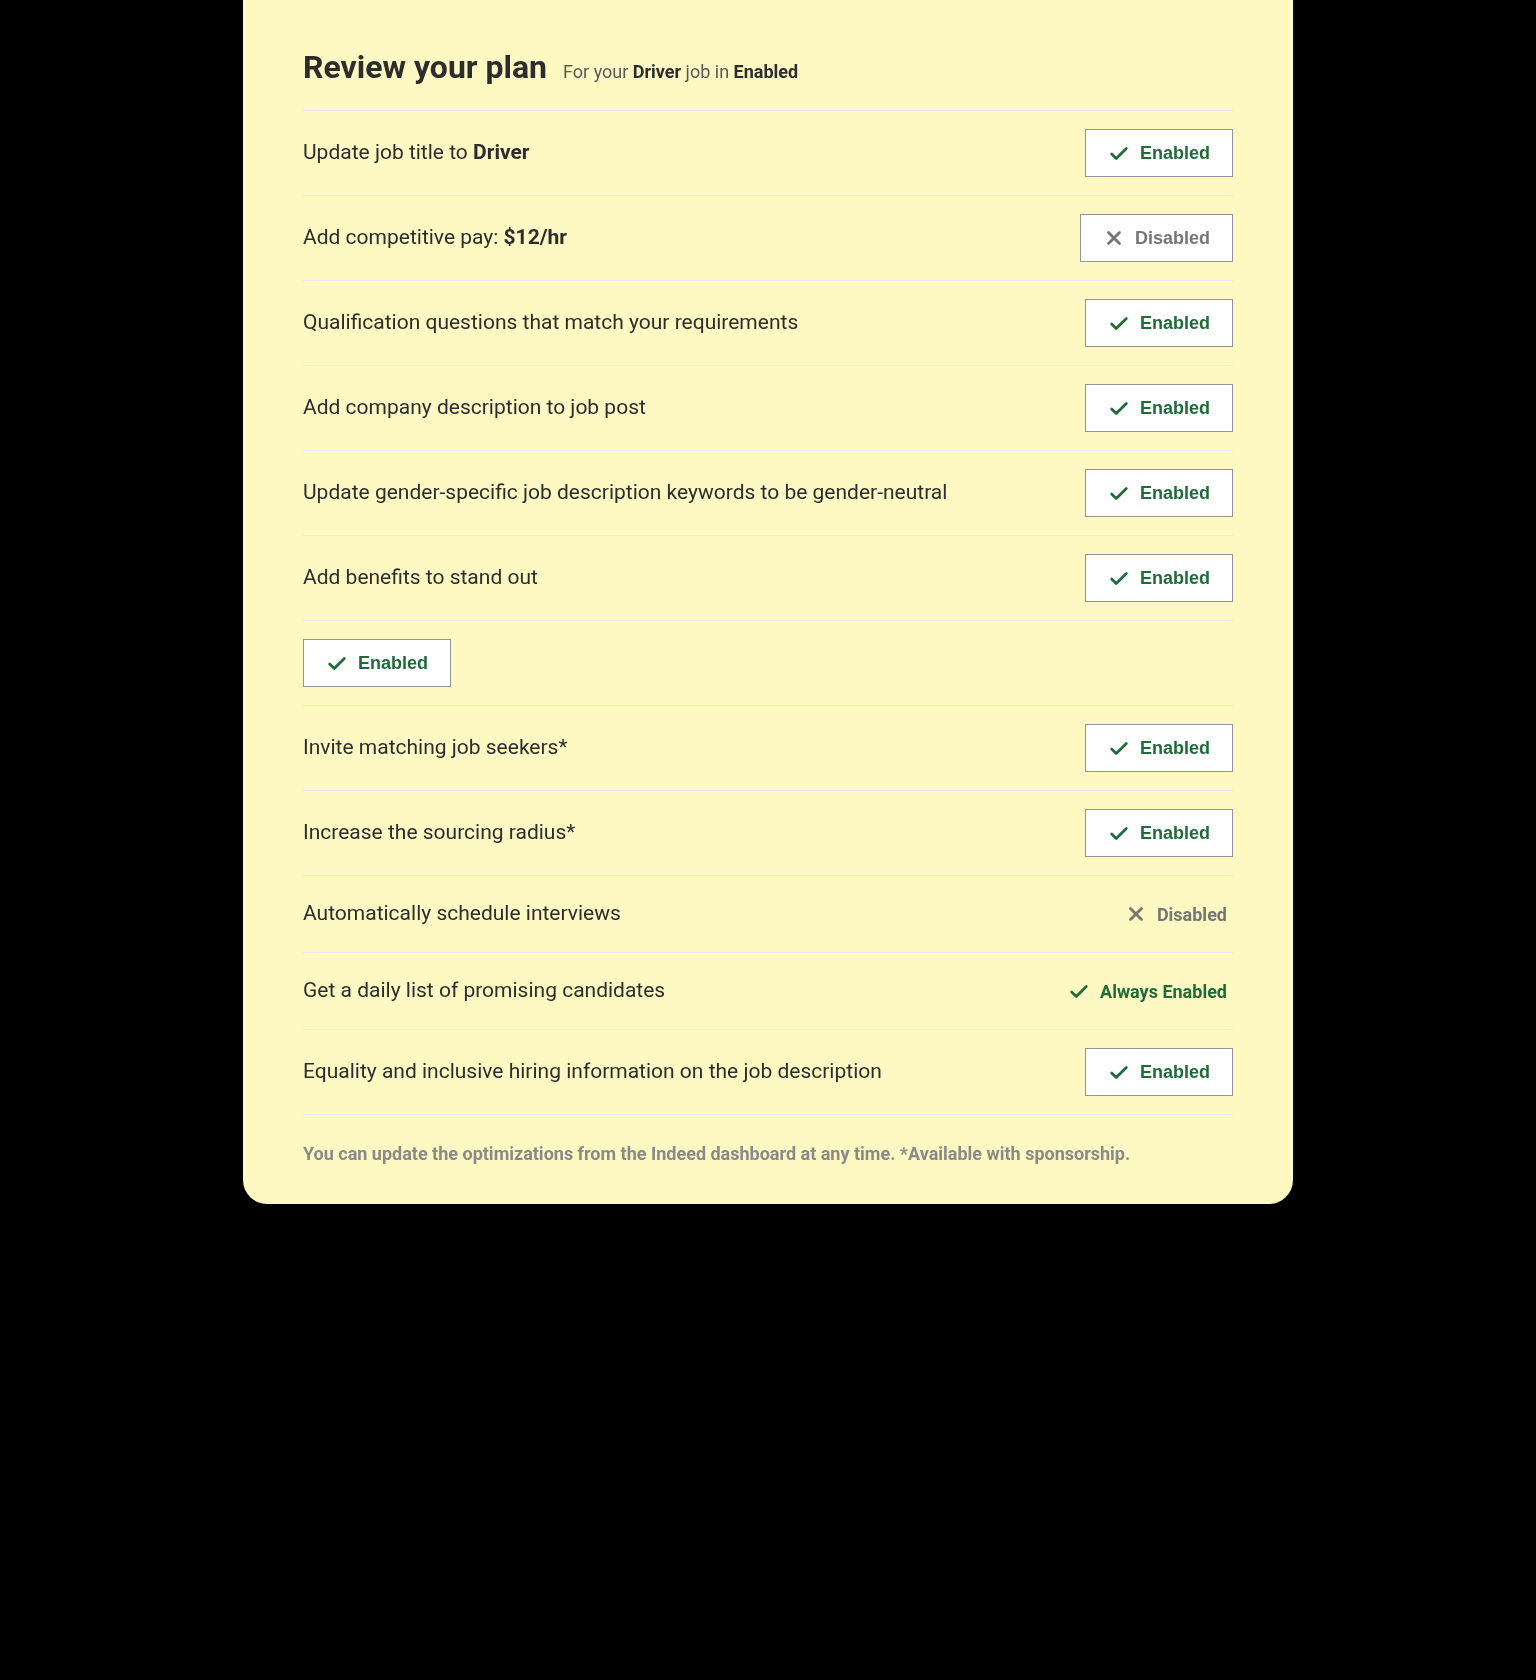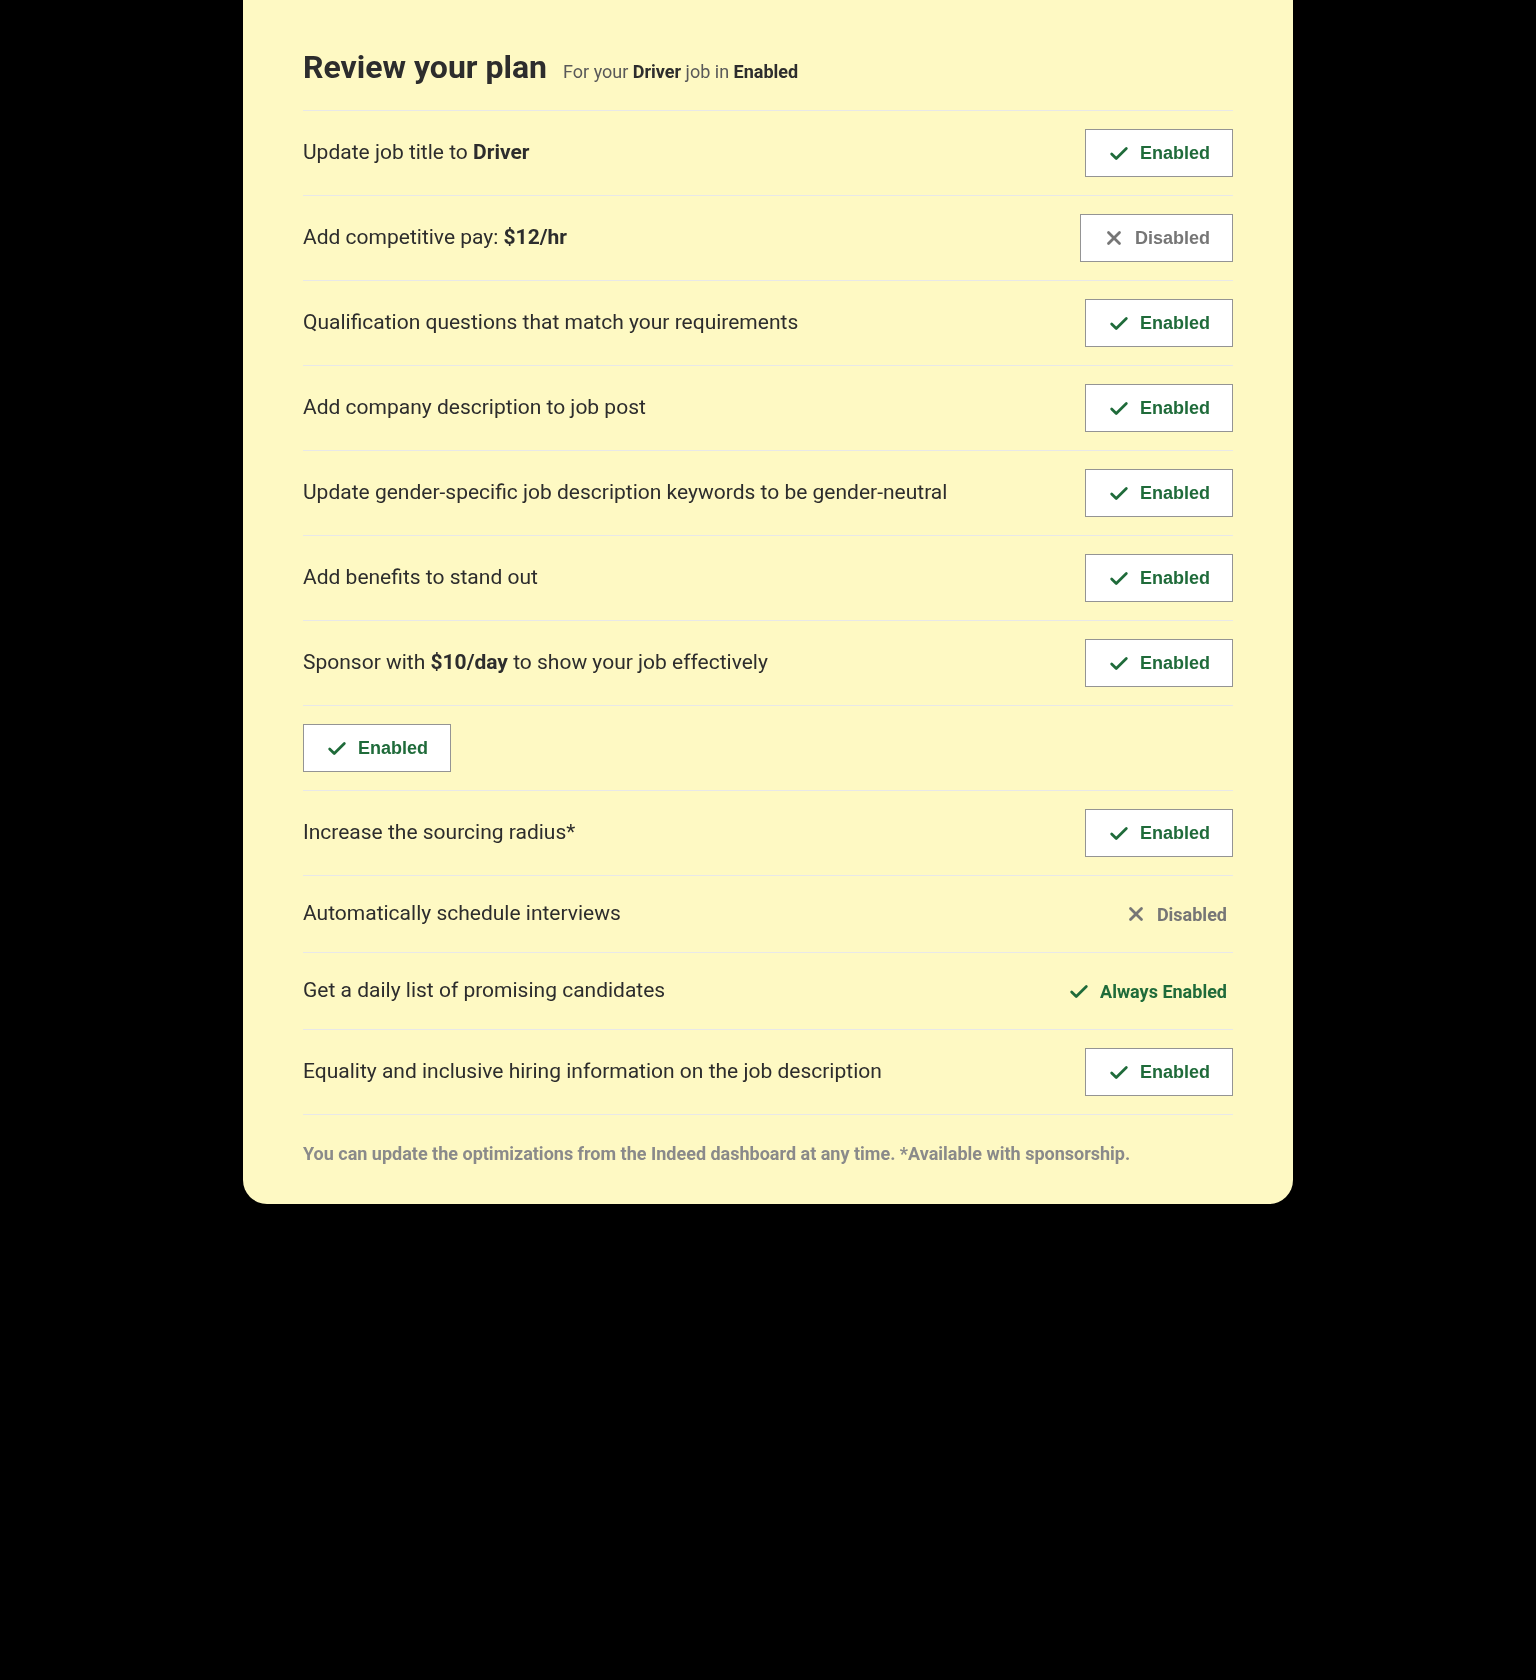--- a/index.html
+++ b/index.html
@@ -191,34 +191,32 @@
         <span class="icon">
           <svg viewBox="0 0 24 24" fill="none" stroke="#1f6b3a" stroke-width="3" stroke-linecap="round" stroke-linejoin="round">
               <polyline points="4 13 9 18 20 7"></polyline>
             </svg>
         </span>
         <span>Enabled</span>
       </button>
     </div>
 
     <div class="row">
-      <div class="row-label">
-        <span>Sponsor with </span><b>$10/day</b><span> to show your job effectively</span>
-      </div>
-      <button class="toggle-btn enabled">
-        <span class="icon">
-          <svg viewBox="0 0 24 24" fill="none" stroke="#1f6b3a" stroke-width="3" stroke-linecap="round" stroke-linejoin="round">
-              <polyline points="4 13 9 18 20 7"></polyline>
-            </svg>
-        </span>
-        <span>Enabled</span>
-      </button>
-    </div>
-
-    <div class="row">
+      <button class="toggle-btn enabled">
+        <span class="icon">
+          <svg viewBox="0 0 24 24" fill="none" stroke="#1f6b3a" stroke-width="3" stroke-linecap="round" stroke-linejoin="round">
+              <polyline points="4 13 9 18 20 7"></polyline>
+            </svg>
+        </span>
+        <span>Enabled</span>
+      </button>
+    </div>
+
+    <div class="row">
+      <div class="row-label">Invite matching job seekers*</div>
       <button class="toggle-btn enabled">
         <span class="icon">
           <svg viewBox="0 0 24 24" fill="none" stroke="#1f6b3a" stroke-width="3" stroke-linecap="round" stroke-linejoin="round">
               <polyline points="4 13 9 18 20 7"></polyline>
             </svg>
         </span>
         <span>Enabled</span>
       </button>
     </div>
 

